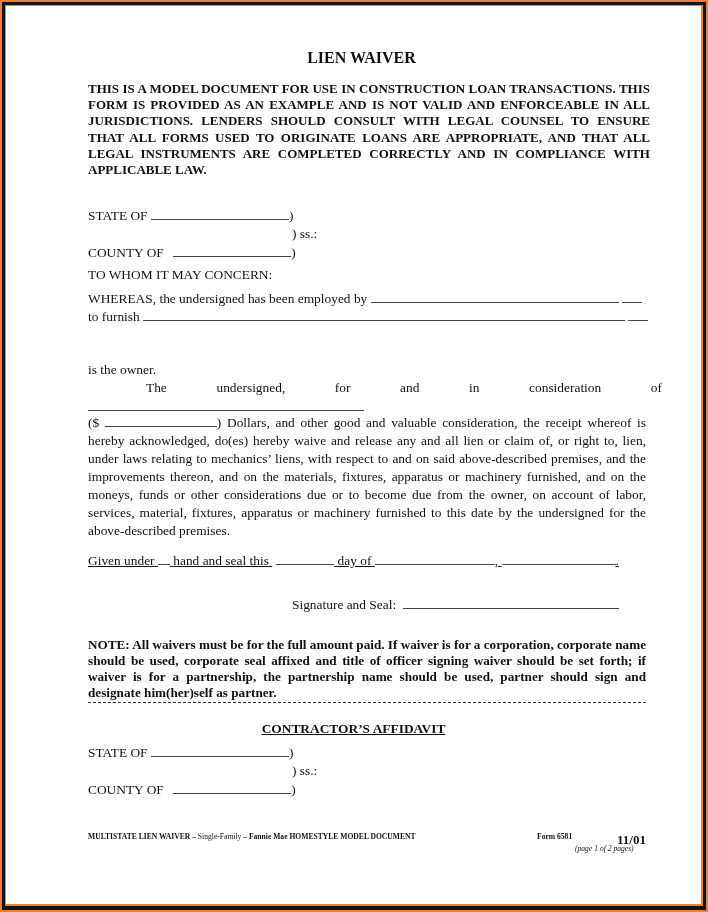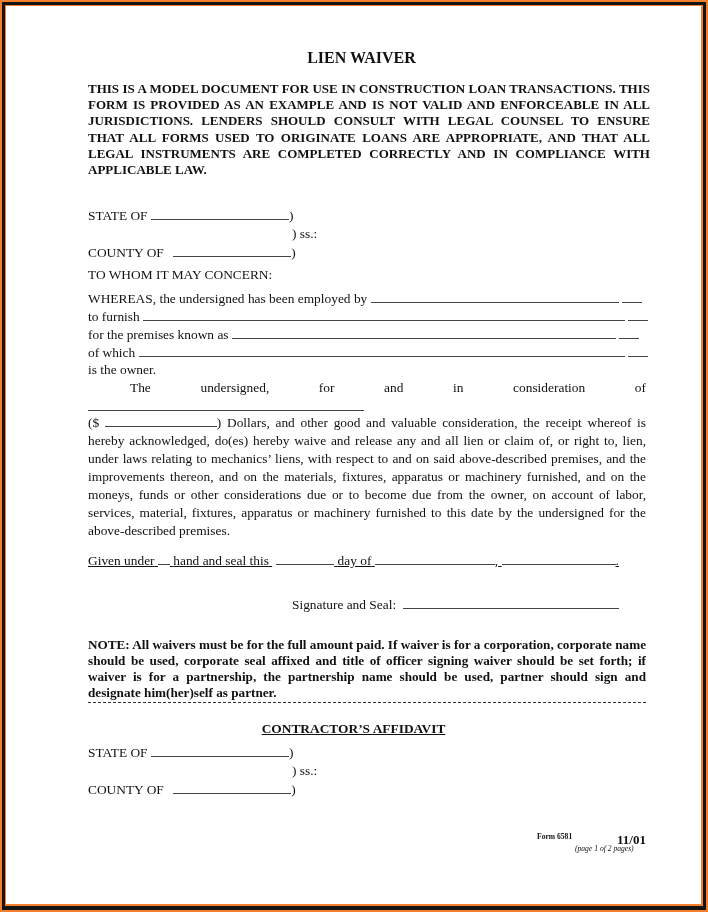--- a/index.html
+++ b/index.html
@@ -48,33 +48,23 @@
     <span class="line" style="width:248px;"></span>
     <span class="line" style="width:20px;"></span>
   </div>
 
   <div class="abs t13" style="left:82px; top:261px;">TO WHOM IT MAY CONCERN:</div>
   <div class="abs t13" style="left:82px; top:302px;">
     <span>to furnish</span>
     <span class="line" style="width:482px;"></span>
     <span class="line" style="width:20px;"></span>
   </div>
-  <div class="abs t13" style="left:82px; top:320px;">
-    <span>for the premises known as</span>
-    <span class="line" style="width:384px;"></span>
-    <span class="line" style="width:20px;"></span>
-  </div>
-  <div class="abs t13" style="left:82px; top:338px;">
-    <span>of which</span>
-    <span class="line" style="width:486px;"></span>
-    <span class="line" style="width:20px;"></span>
-  </div>
   <div class="abs t13" style="left:82px; top:356px;">is the owner.</div>
 
-  <div class="spread" style="left:124px; width:516px; top:374px;text-align:center;">
+  <div class="spread" style="left:140px; width:516px; top:374px;text-align:center;">
     <span>The</span>
     <span>undersigned,</span>
     <span>for</span>
     <span>and</span>
     <span>in</span>
     <span>consideration</span>
     <span>of</span>
   </div>
   <div class="abs" style="left:82px; top:404px; width:276px; border-bottom:1px solid #444;"></div>
 
@@ -106,16 +96,19 @@
   <div class="abs t13" style="left:82px; top:738px;">
     <span>STATE OF</span>
     <span class="line" style="width:138px;"></span><span>)</span>
   </div>
   <div class="abs t13" style="left:286px; top:757px;">) ss.:</div>
   <div class="abs t13" style="left:82px; top:775px;">
     <span>COUNTY OF</span>
     <span class="line" style="width:118px; margin-left:6px;"></span><span>)</span>
   </div>
 
+  <div class="abs footer-left" style="left:82px; top:826px;">
+    <span>MULTISTATE LIEN WAIVER –</span><span class="normal"> Single-Family </span><span>– Fannie Mae HOMESTYLE MODEL DOCUMENT</span>
+  </div>
   <div class="abs footer-form" style="left:531px; top:826px;">Form 6581</div>
   <div class="abs footer-date" style="left:611px; top:826px;">11/01</div>
   <div class="abs footer-page" style="left:569px; top:838px;">(page 1 of 2 pages)</div>
 </div>
 
 </body></html>

